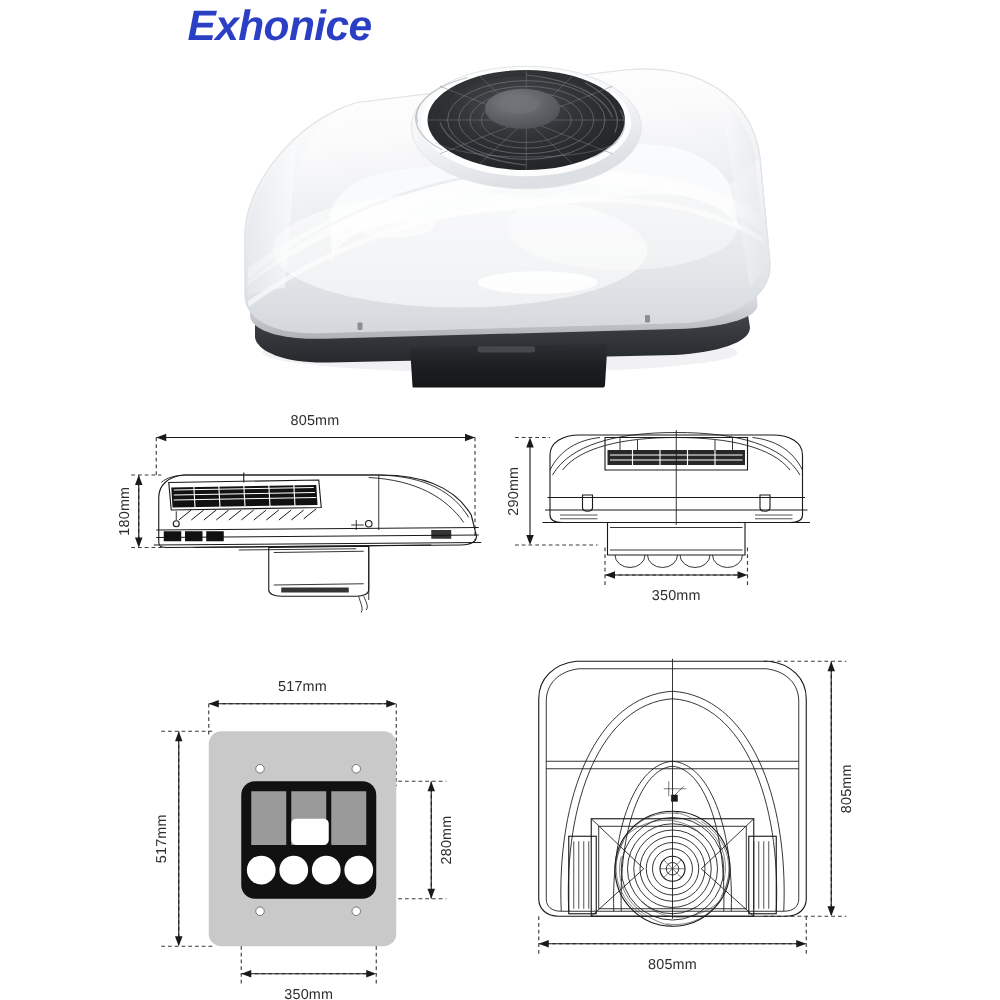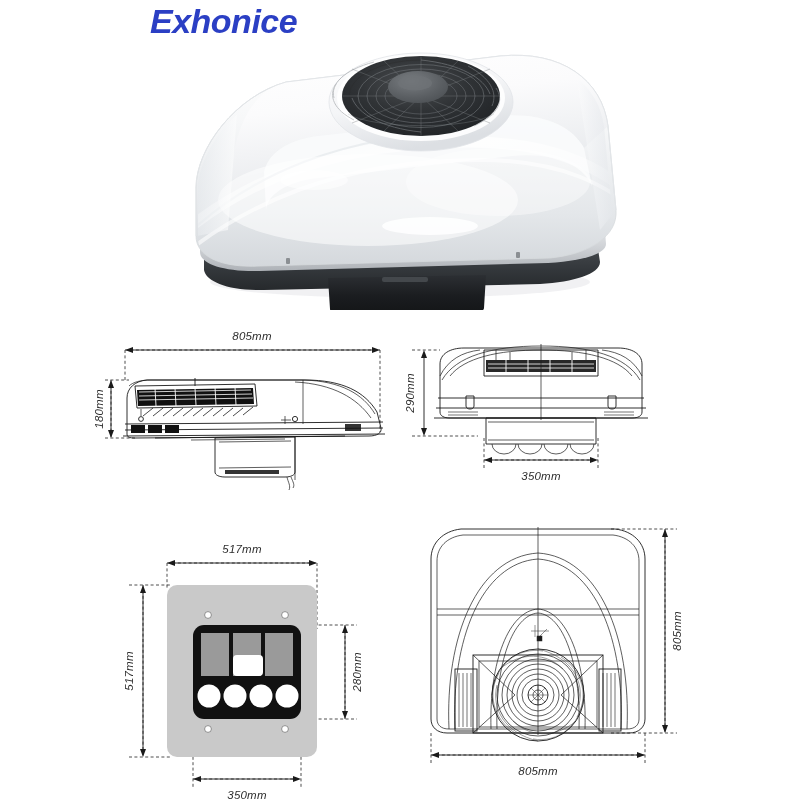--- a/index.html
+++ b/index.html
@@ -44,21 +44,20 @@
     left: 168px;
     top: 30px;
     width: 464px;
     height: 280px;
   }
   .hero svg { display:block; }
 
   
   .tech {
     position: absolute;
-    font-style: italic;
   }
   .tech svg { display: block; }
 
   .panel-side  { left: 95px;  top: 320px; width: 320px; height: 185px; }
   .panel-front { left: 400px; top: 320px; width: 290px; height: 185px; }
   .panel-bottom{ left: 105px; top: 533px; width: 300px; height: 290px; }
   .panel-top   { left: 415px; top: 505px; width: 300px; height: 290px; }
 
   .dimtext {
     font-family: "Liberation Sans", sans-serif;

